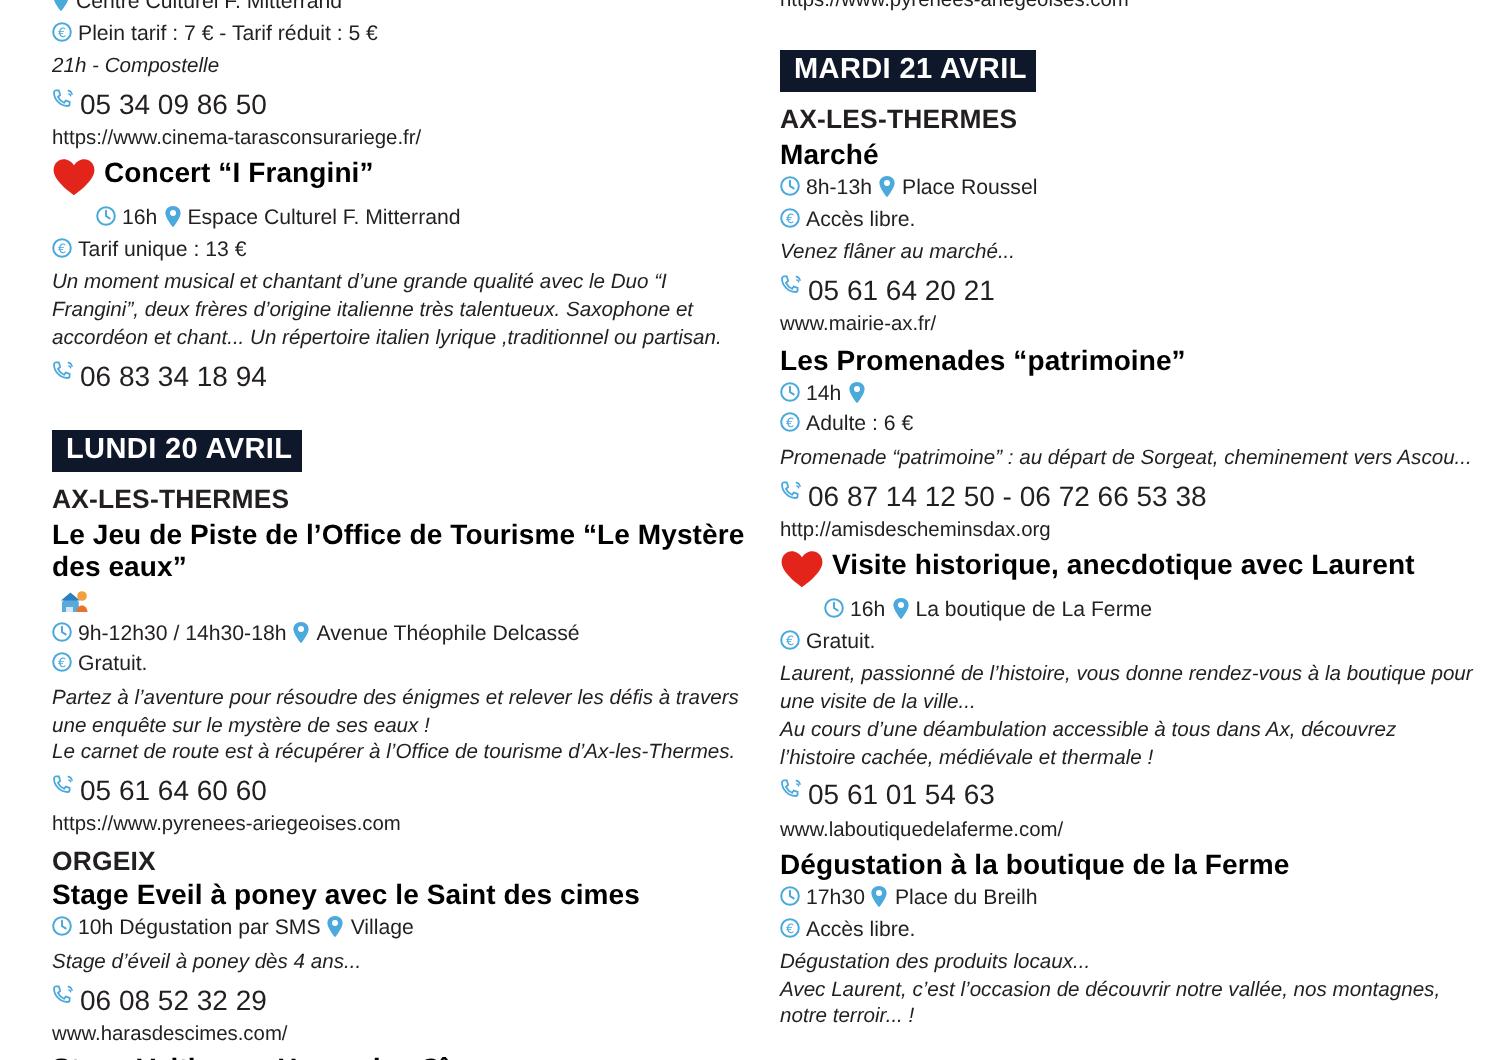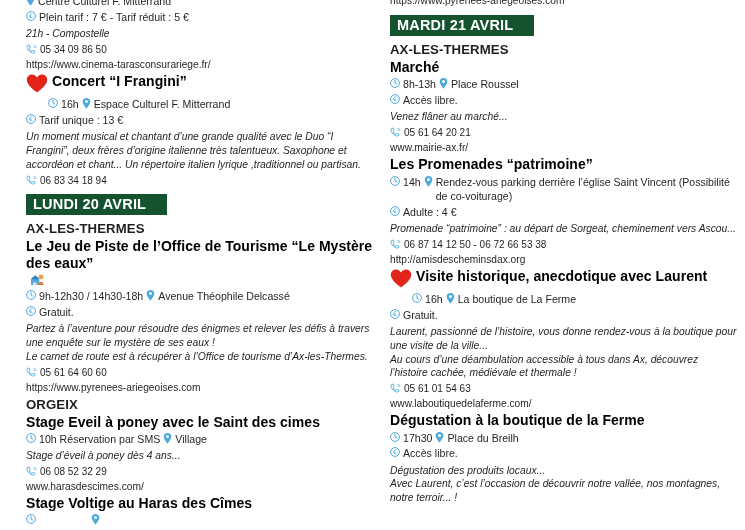--- a/index.html
+++ b/index.html
@@ -11,25 +11,25 @@
     -webkit-font-smoothing:antialiased;
   }
   .page{position:relative;width:706px;height:530px;}
   .col{position:absolute;top:0;width:348px;}
   .col-left{left:26px;}
   .col-right{left:390px;}
 
   
   .date-badge{
     display:inline-block;
-    background:#14532d;color:#ffffff;
+    background:#0f172a;color:#ffffff;
     font-weight:bold;font-size:14.5px;
     letter-spacing:.2px;
-    padding:2px 21px 3px 7px;
-    margin:6px 0 3px 0;
+    padding:2px 5px 3px 7px;
+    margin:16px 0 3px 0;
     line-height:1.12;
   }
   .town{
     font-weight:bold;font-size:13.2px;color:#231f20;
     letter-spacing:.1px;
     margin:3px 0 1px 0;line-height:1.2;
   }
   .ev-title{
     font-weight:bold;font-size:14px;color:#000000;
     line-height:1.18;margin:1px 0 1px 0;
@@ -46,21 +46,21 @@
   .row.indent{padding-left:22px;}
   .desc{
     font-style:italic;font-size:10.3px;color:#231f20;
     line-height:1.34;margin:3px 0 2px 0;
   }
   .url{
     font-size:10.2px;color:#231f20;line-height:1.3;
     margin:2px 0 2px 0;word-break:break-all;
   }
   .tel{
-    font-size:10px;color:#231f20;line-height:1.3;
+    font-size:14px;color:#231f20;line-height:1.3;
     margin:1.5px 0;display:flex;align-items:flex-start;gap:3px;
   }
   .clipped-top{margin-top:-6px;}
 
   
   .ico{flex:0 0 auto;display:inline-block;line-height:0;position:relative;top:1px;}
   .ico svg{display:block;}
   .heart{flex:0 0 auto;position:relative;top:1px;}
   .pic-ico{flex:0 0 auto;display:inline-block;margin-left:4px;position:relative;top:2px;}
 </style>
@@ -220,21 +220,21 @@
       <span class="t-txt">Stage Eveil à poney avec le Saint des cimes</span>
     </div>
 
     <div class="row">
       <span class="ico">
         <svg width="10" height="10" viewBox="0 0 10 10">
             <circle cx="5" cy="5" r="4.4" fill="none" stroke="#4ba9dc" stroke-width="1"></circle>
             <path d="M5 2.4V5l1.8 1.2" fill="none" stroke="#4ba9dc" stroke-width="1" stroke-linecap="round"></path>
           </svg>
       </span>
-      <span>10h Réservation par SMS</span>
+      <span>10h Dégustation par SMS</span>
       <span class="ico">
         <svg width="9" height="11" viewBox="0 0 9 11">
             <path d="M4.5 0C2.3 0 .7 1.5.7 3.5c0 2.4 3 6.2 3.4 6.7.2.3.6.3.8 0 .4-.5 3.4-4.3 3.4-6.7C8.3 1.5 6.7 0 4.5 0z" fill="#4ba9dc"></path>
             <circle cx="4.5" cy="3.5" r="1.5" fill="#fff"></circle>
           </svg>
       </span>
       <span class="txt">Village</span>
     </div>
 
     <div class="desc">Stage d’éveil à poney dès 4 ans...</div>
@@ -332,30 +332,29 @@
             <path d="M5 2.4V5l1.8 1.2" fill="none" stroke="#4ba9dc" stroke-width="1" stroke-linecap="round"></path>
           </svg>
       </span>
       <span>14h</span>
       <span class="ico">
         <svg width="9" height="11" viewBox="0 0 9 11">
             <path d="M4.5 0C2.3 0 .7 1.5.7 3.5c0 2.4 3 6.2 3.4 6.7.2.3.6.3.8 0 .4-.5 3.4-4.3 3.4-6.7C8.3 1.5 6.7 0 4.5 0z" fill="#4ba9dc"></path>
             <circle cx="4.5" cy="3.5" r="1.5" fill="#fff"></circle>
           </svg>
       </span>
-      <span class="txt">Rendez-vous parking derrière l’église Saint Vincent (Possibilité de co-voiturage)</span>
-    </div>
-    <div class="row">
-      <span class="ico">
-        <svg width="10" height="10" viewBox="0 0 10 10">
-            <circle cx="5" cy="5" r="4.4" fill="none" stroke="#4ba9dc" stroke-width="1"></circle>
-            <text x="5" y="7.4" font-size="6.4" text-anchor="middle" fill="#4ba9dc" font-family="DejaVu Sans">€</text>
-          </svg>
-      </span>
-      <span class="txt">Adulte : 4 €</span>
+    </div>
+    <div class="row">
+      <span class="ico">
+        <svg width="10" height="10" viewBox="0 0 10 10">
+            <circle cx="5" cy="5" r="4.4" fill="none" stroke="#4ba9dc" stroke-width="1"></circle>
+            <text x="5" y="7.4" font-size="6.4" text-anchor="middle" fill="#4ba9dc" font-family="DejaVu Sans">€</text>
+          </svg>
+      </span>
+      <span class="txt">Adulte : 6 €</span>
     </div>
     <div class="desc">Promenade “patrimoine” : au départ de Sorgeat, cheminement vers Ascou...</div>
     <div class="tel">
       <span class="ico">
         <svg width="11" height="11" viewBox="0 0 11 11">
             <path d="M2 1.2c-.5 0-1 .5-1 1 0 3.6 3.2 6.8 6.8 6.8.5 0 1-.5 1-1V7L6.9 6.3 6 7.4C4.7 6.8 3.6 5.7 3 4.4l1.1-.9L3.4 1.2H2z" fill="none" stroke="#4ba9dc" stroke-width=".9"></path>
             <path d="M8.2 1.3c.9.2 1.6.9 1.8 1.8M8.5 3c.4.1.7.4.8.8" fill="none" stroke="#4ba9dc" stroke-width=".8" stroke-linecap="round"></path>
           </svg>
       </span>
       <span class="txt">06 87 14 12 50 - 06 72 66 53 38</span>

